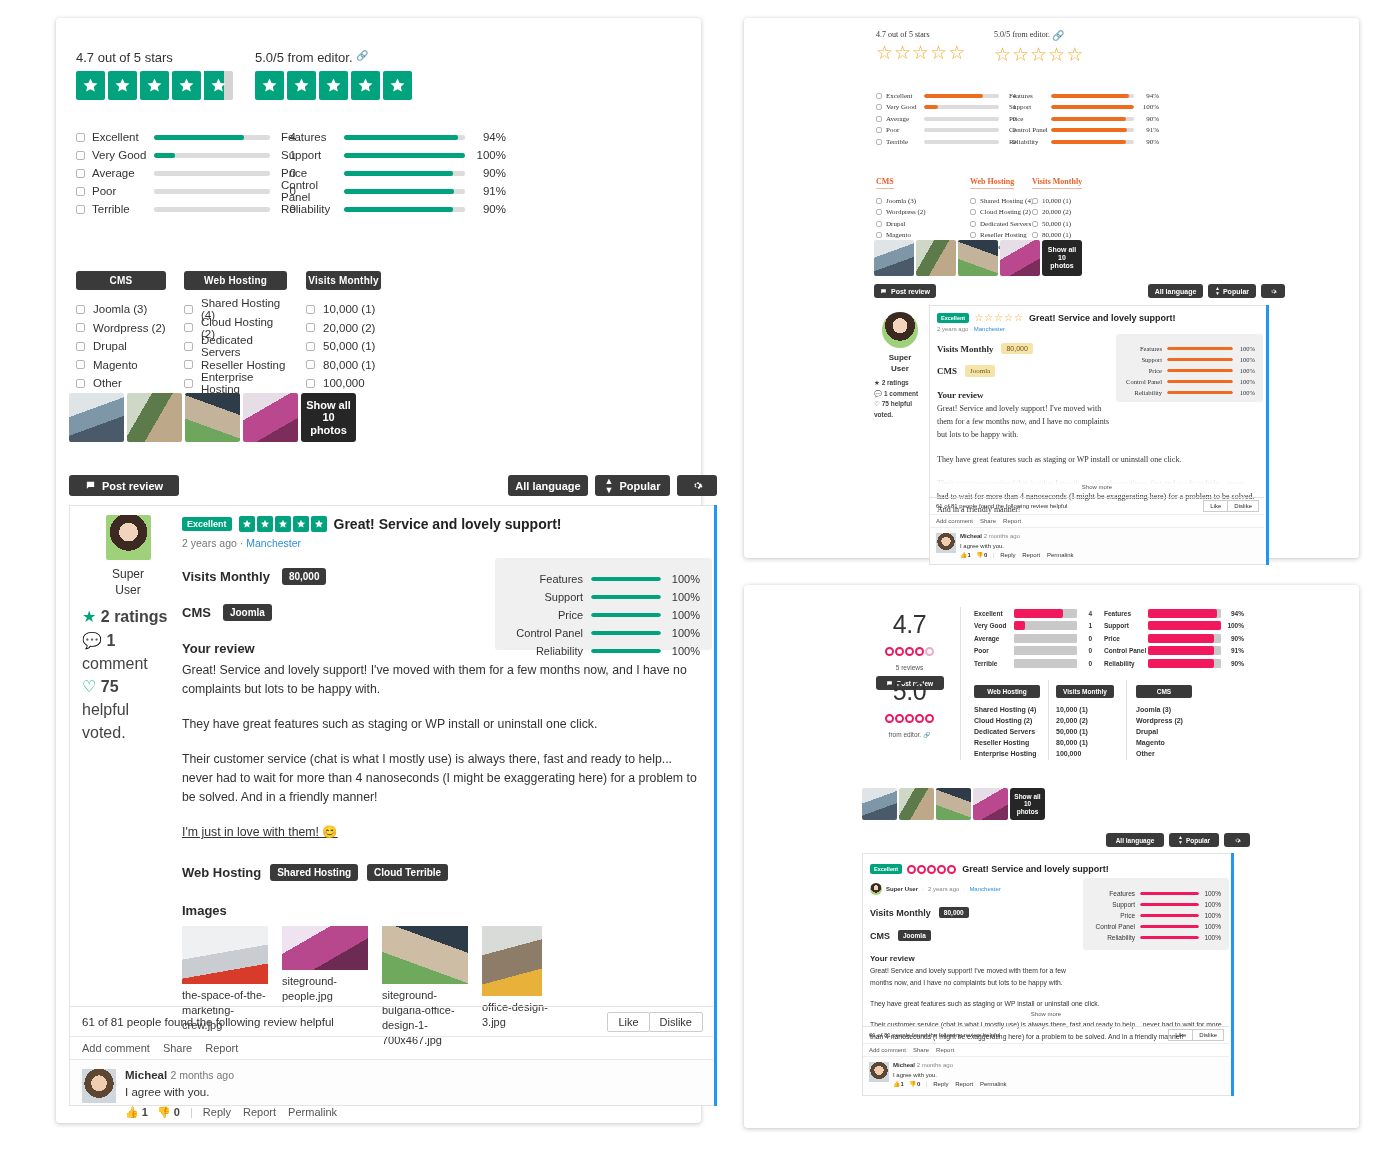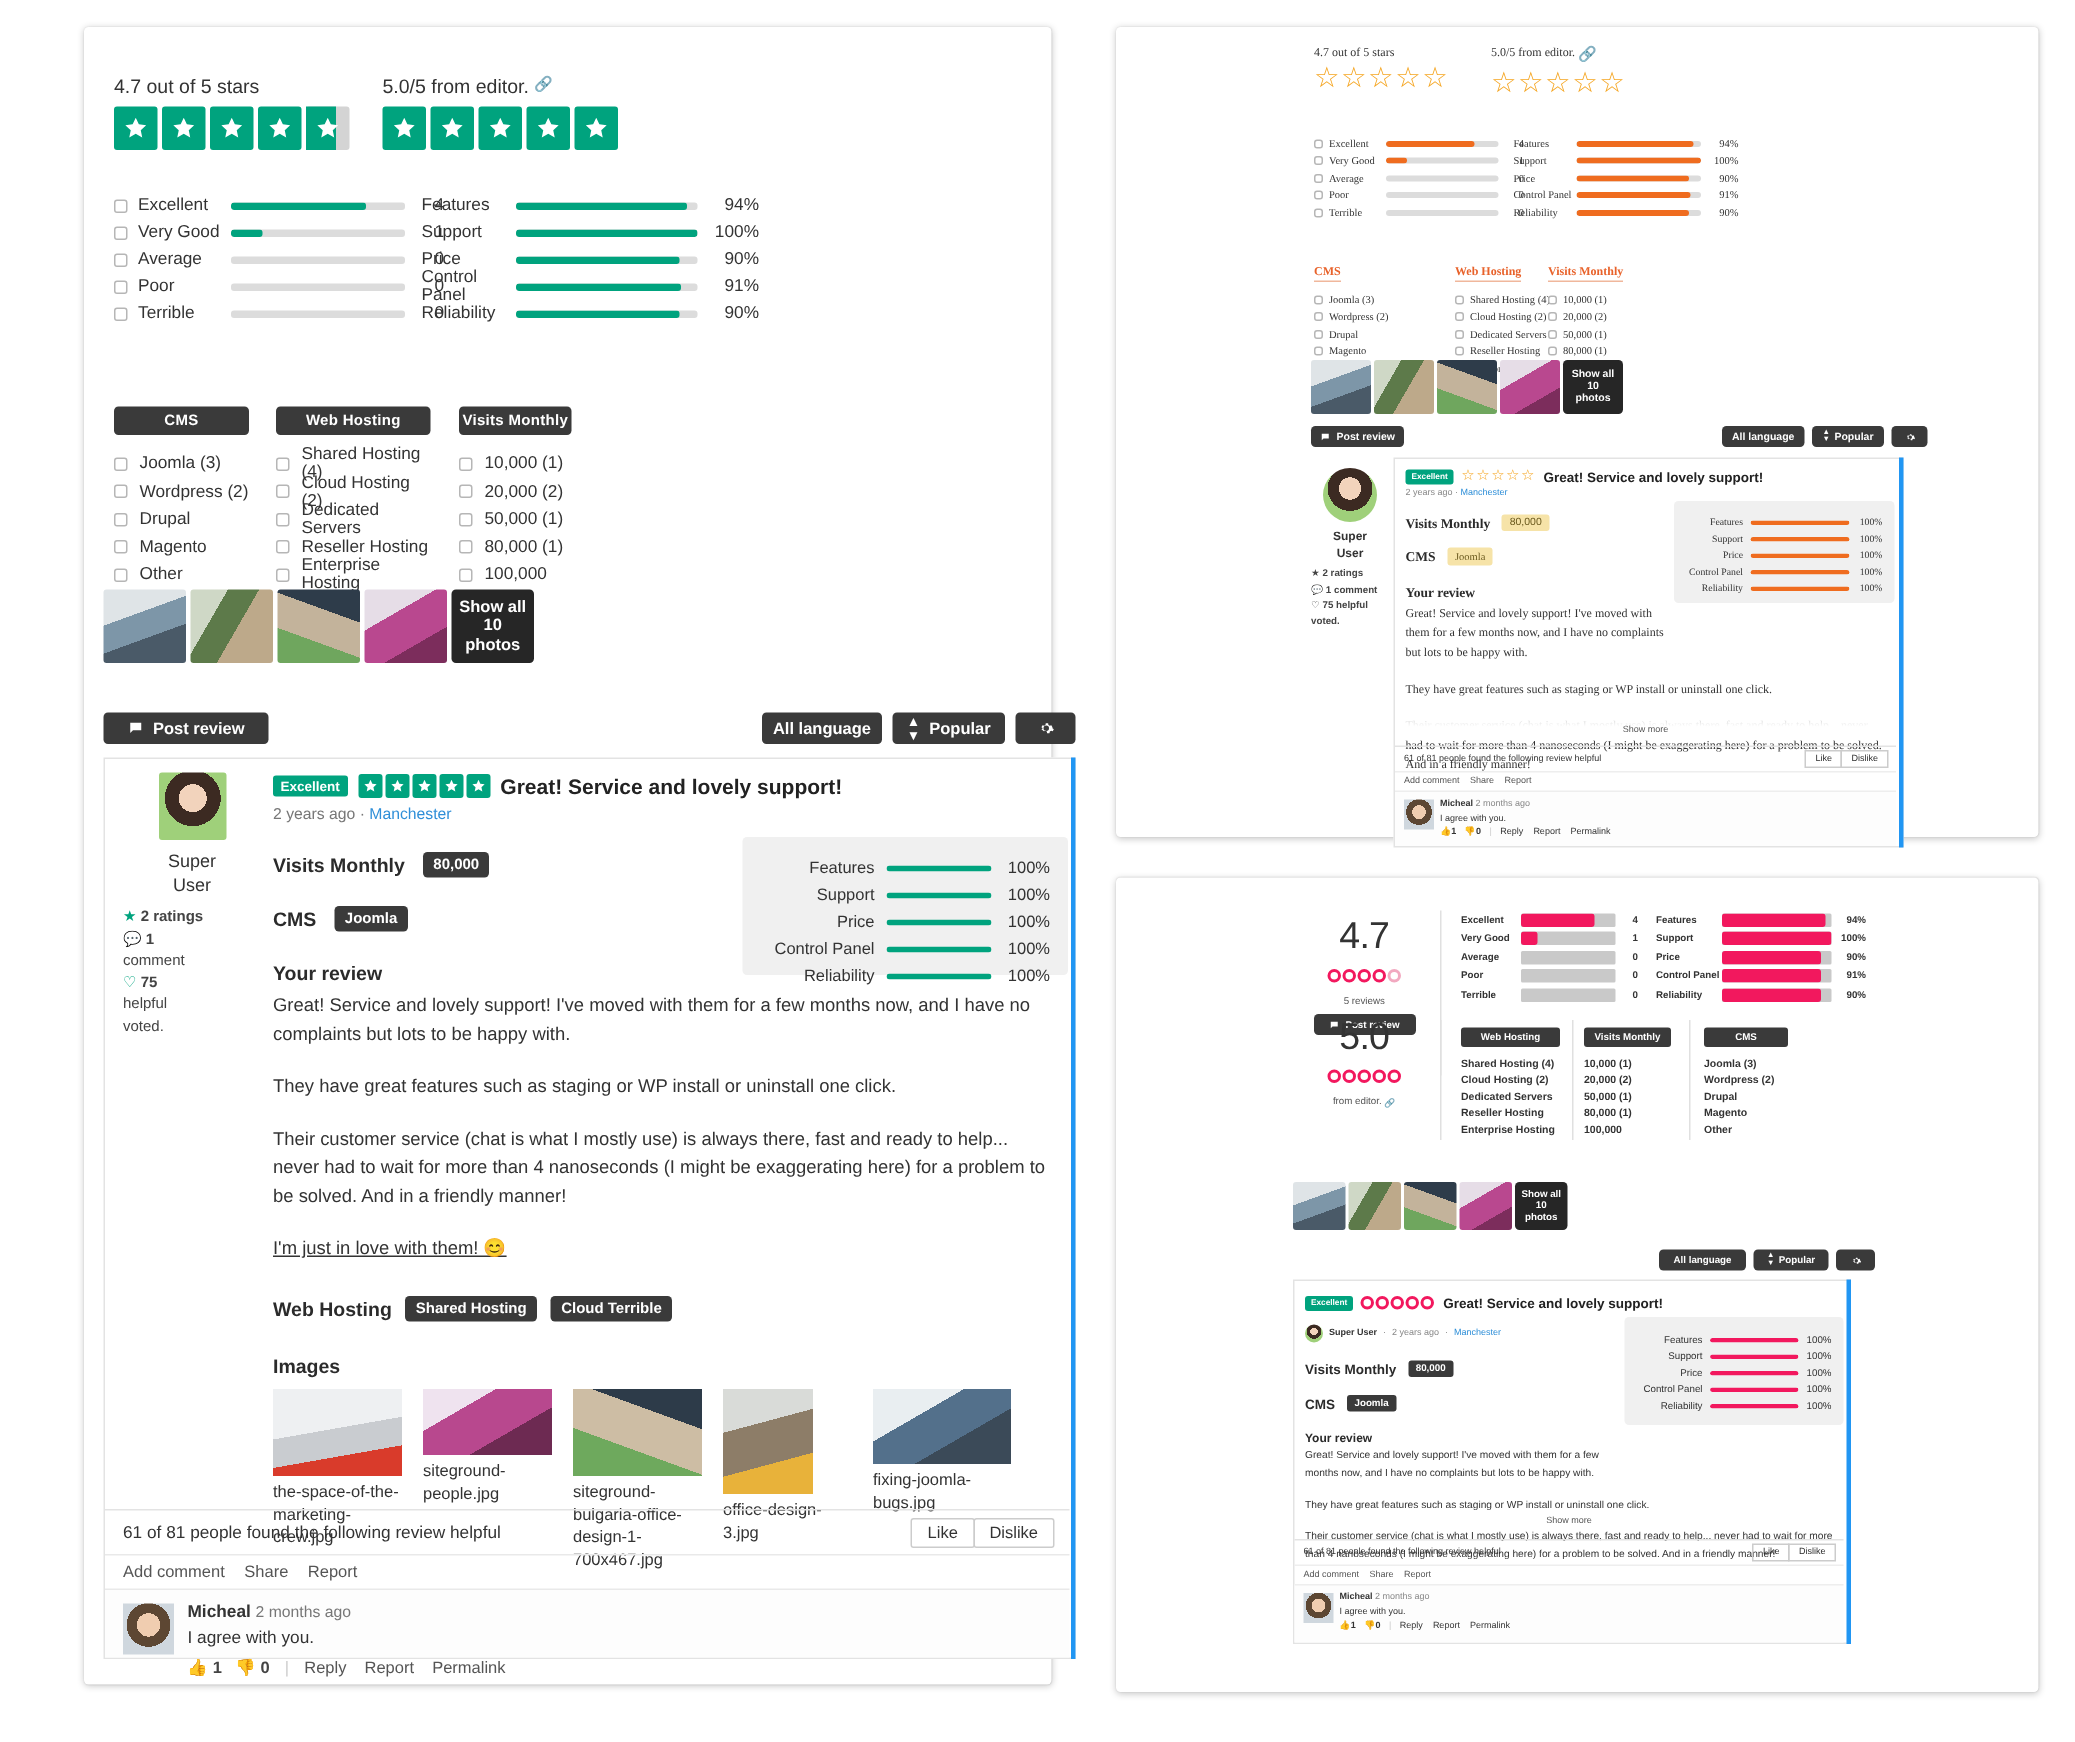--- a/index.html
+++ b/index.html
@@ -374,21 +374,21 @@
   </div>
 
   <div class="rcard" style="position:absolute;left:13px;top:487px;width:648px;height:601px;">
 
     <div style="position:absolute;left:8px;top:9px;width:100px;text-align:center;">
       <div class="avatar-img" style="width:45px;height:45px;margin:0 auto;border-radius:2px;background:radial-gradient(circle at 50% 38%,#f2d3bc 0 26%,#3c2a22 26% 52%,#9fd07a 52%);"></div>
       <div style="font-size:12px;color:#333;margin-top:6px;line-height:1.35;">
         <div>Super</div>
         <div>User</div>
       </div>
-      <div style="text-align:left;font-size:10px;color:#444;line-height:1.45;margin-top:7px;padding-left:4px;">
+      <div style="text-align:left;font-size:16px;color:#444;line-height:1.45;margin-top:7px;padding-left:4px;">
         <div><span class="star-glyph" style="color:#00a37e;">★</span> <b>2 ratings</b></div>
         <div><span style="color:#00a37e;">💬</span> <b>1</b></div>
         <div>comment</div>
         <div><span style="color:#00a37e;">♡</span> <b>75</b></div>
         <div>helpful</div>
         <div>voted.</div>
       </div>
     </div>
 
     <div style="position:absolute;left:112px;top:10px;right:8px;">
@@ -462,24 +462,20 @@
           <div class="ph" style="width:86px;height:44px;background:linear-gradient(150deg,#efe3ef 0 30%,#b8488e 30% 66%,#6d2a52 66%);"></div>
           <div class="imgcap">siteground-people.jpg</div>
         </div>
         <div style="width:86px;">
           <div class="ph" style="width:86px;height:58px;background:linear-gradient(200deg,#2d3b49 0 30%,#cdbda4 30% 64%,#6ea95d 64%);"></div>
           <div class="imgcap">siteground-bulgaria-office-design-1-700x467.jpg</div>
         </div>
         <div style="width:86px;">
           <div class="ph" style="width:60px;height:70px;background:linear-gradient(165deg,#d9dbd8 0 34%,#8d7d68 34% 68%,#e8b23a 68%);"></div>
           <div class="imgcap">office-design-3.jpg</div>
-        </div>
-        <div style="width:92px;">
-          <div class="ph" style="width:92px;height:50px;background:linear-gradient(150deg,#e9eef1 0 34%,#53708b 34% 64%,#3b4a58 64%);"></div>
-          <div class="imgcap">fixing-joomla-bugs.jpg</div>
         </div>
       </div>
     </div>
 
     <div class="sumbox" style="position:absolute;left:425px;top:52px;width:217px;height:92px;padding:12px 12px 0 0;">
       <div id="m-rsum">
           <div class="row sum-row">
             <span class="nm">Features</span>
             <span class="track" style="background: transparent;">
               <span class="fill" style="width: 100%; background: rgb(0, 163, 126);"></span>

